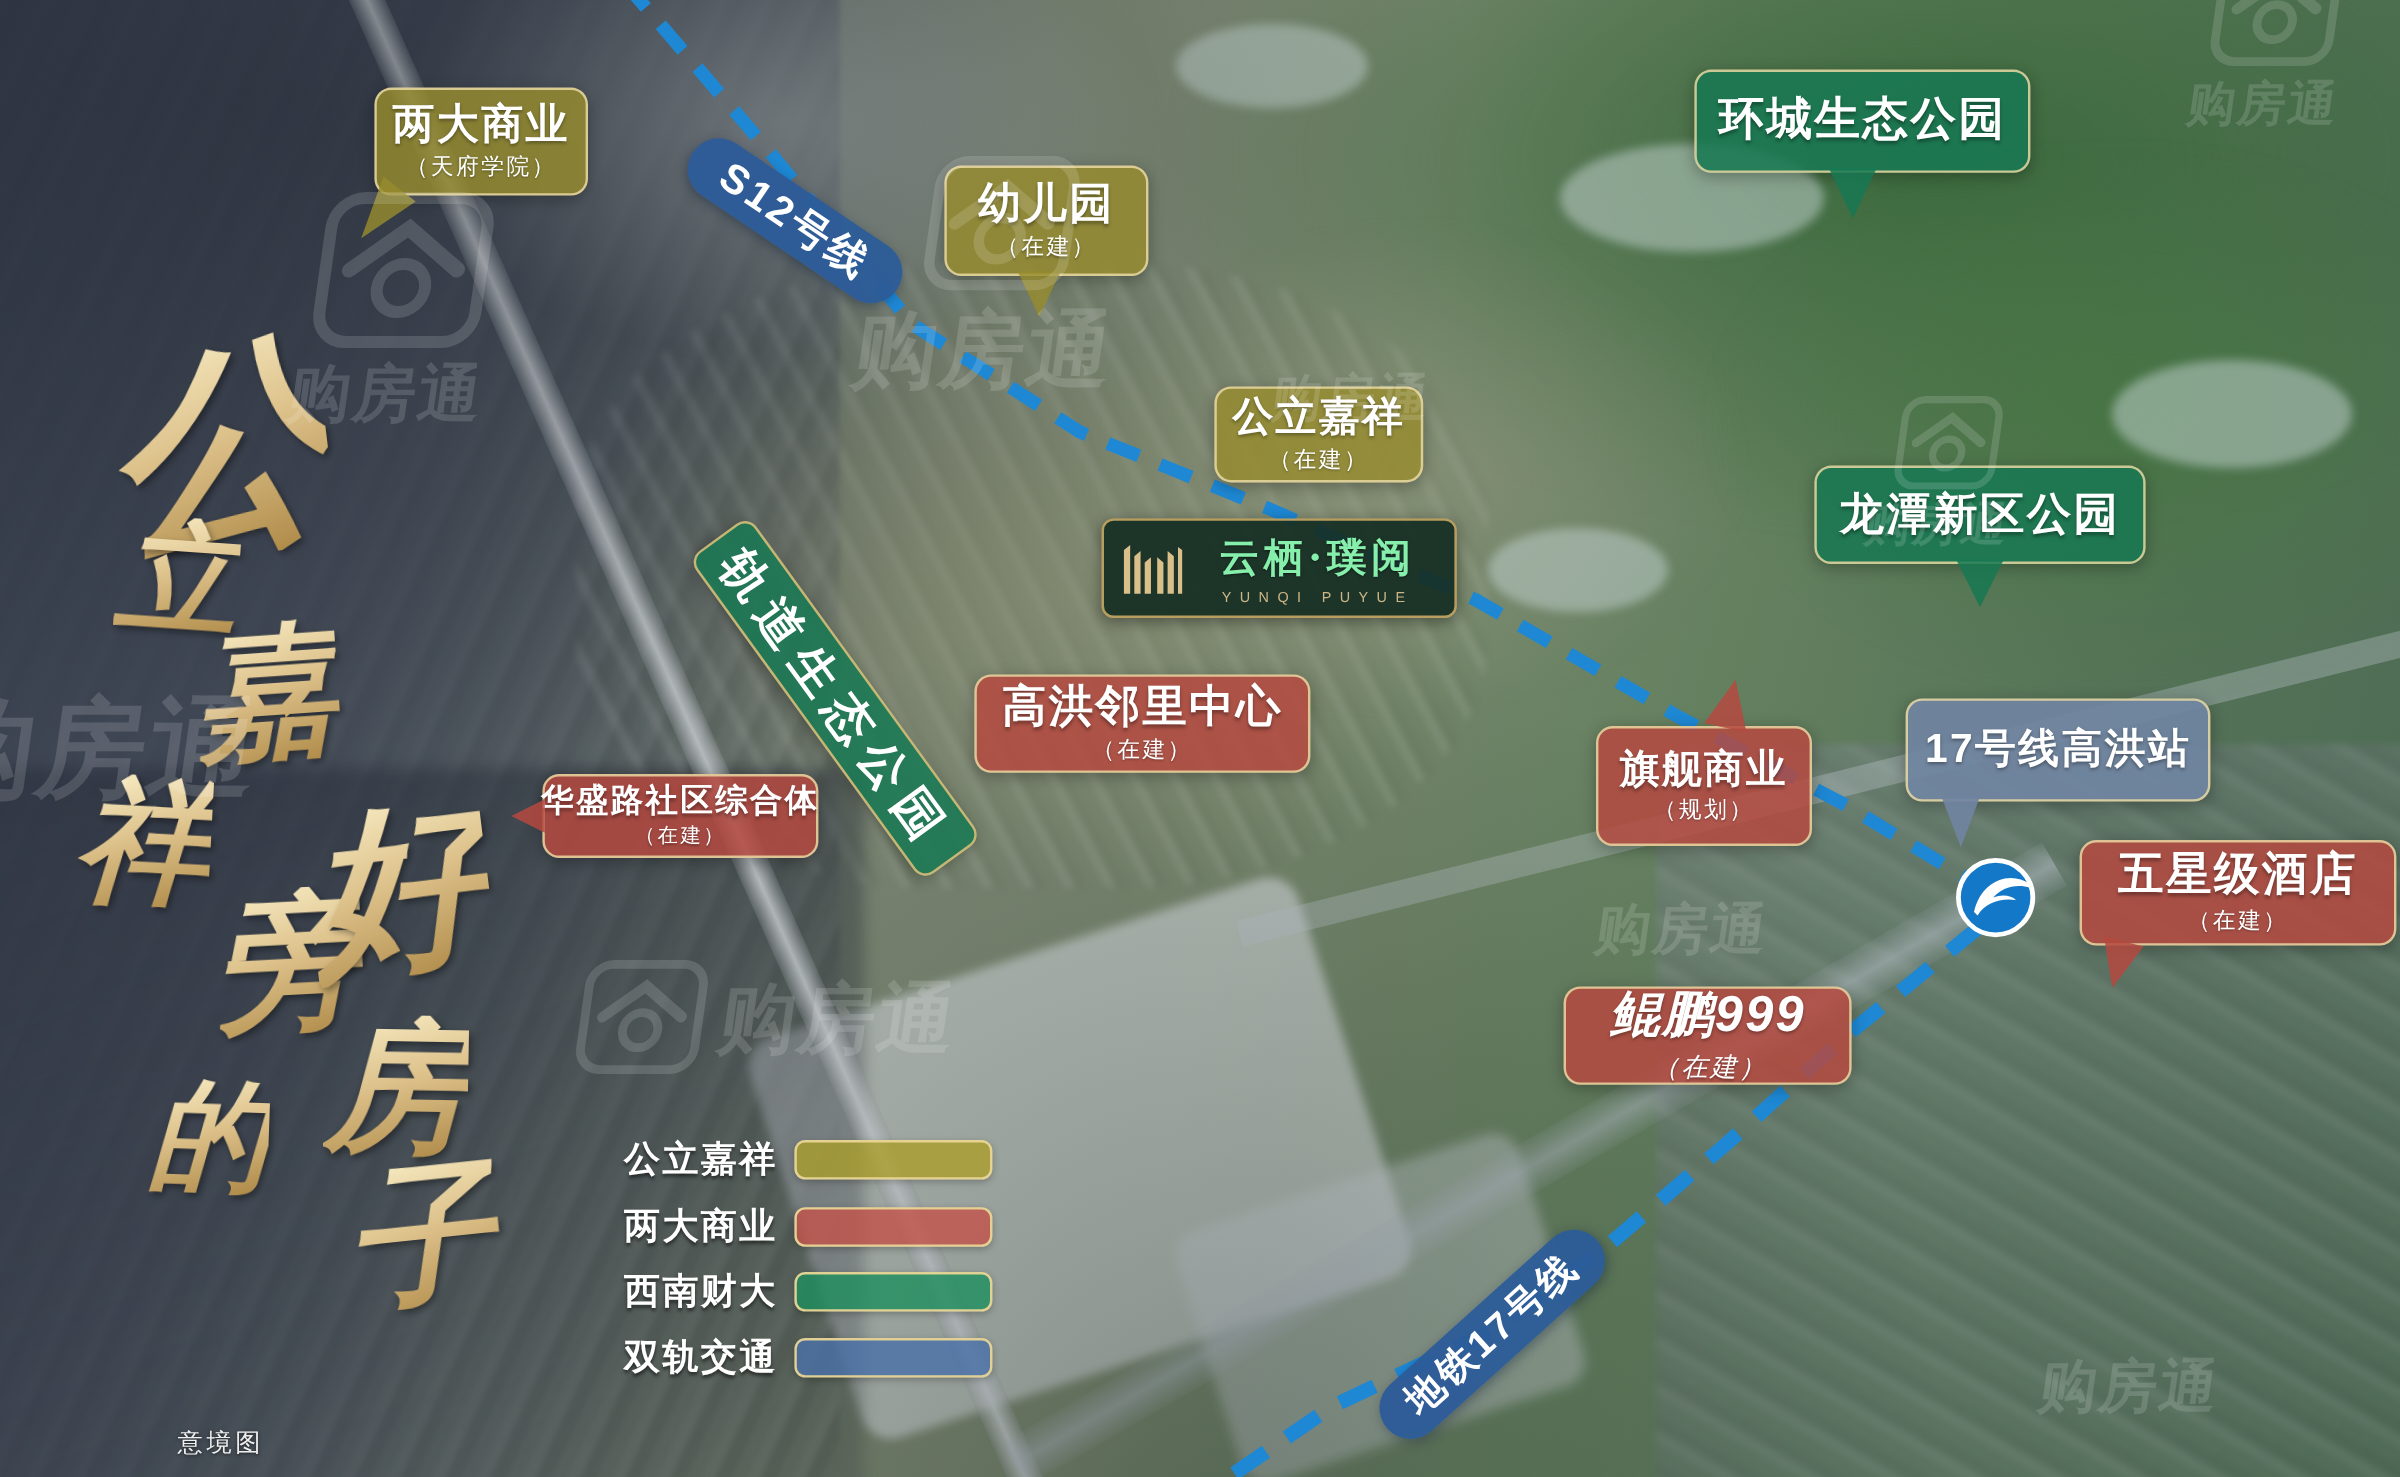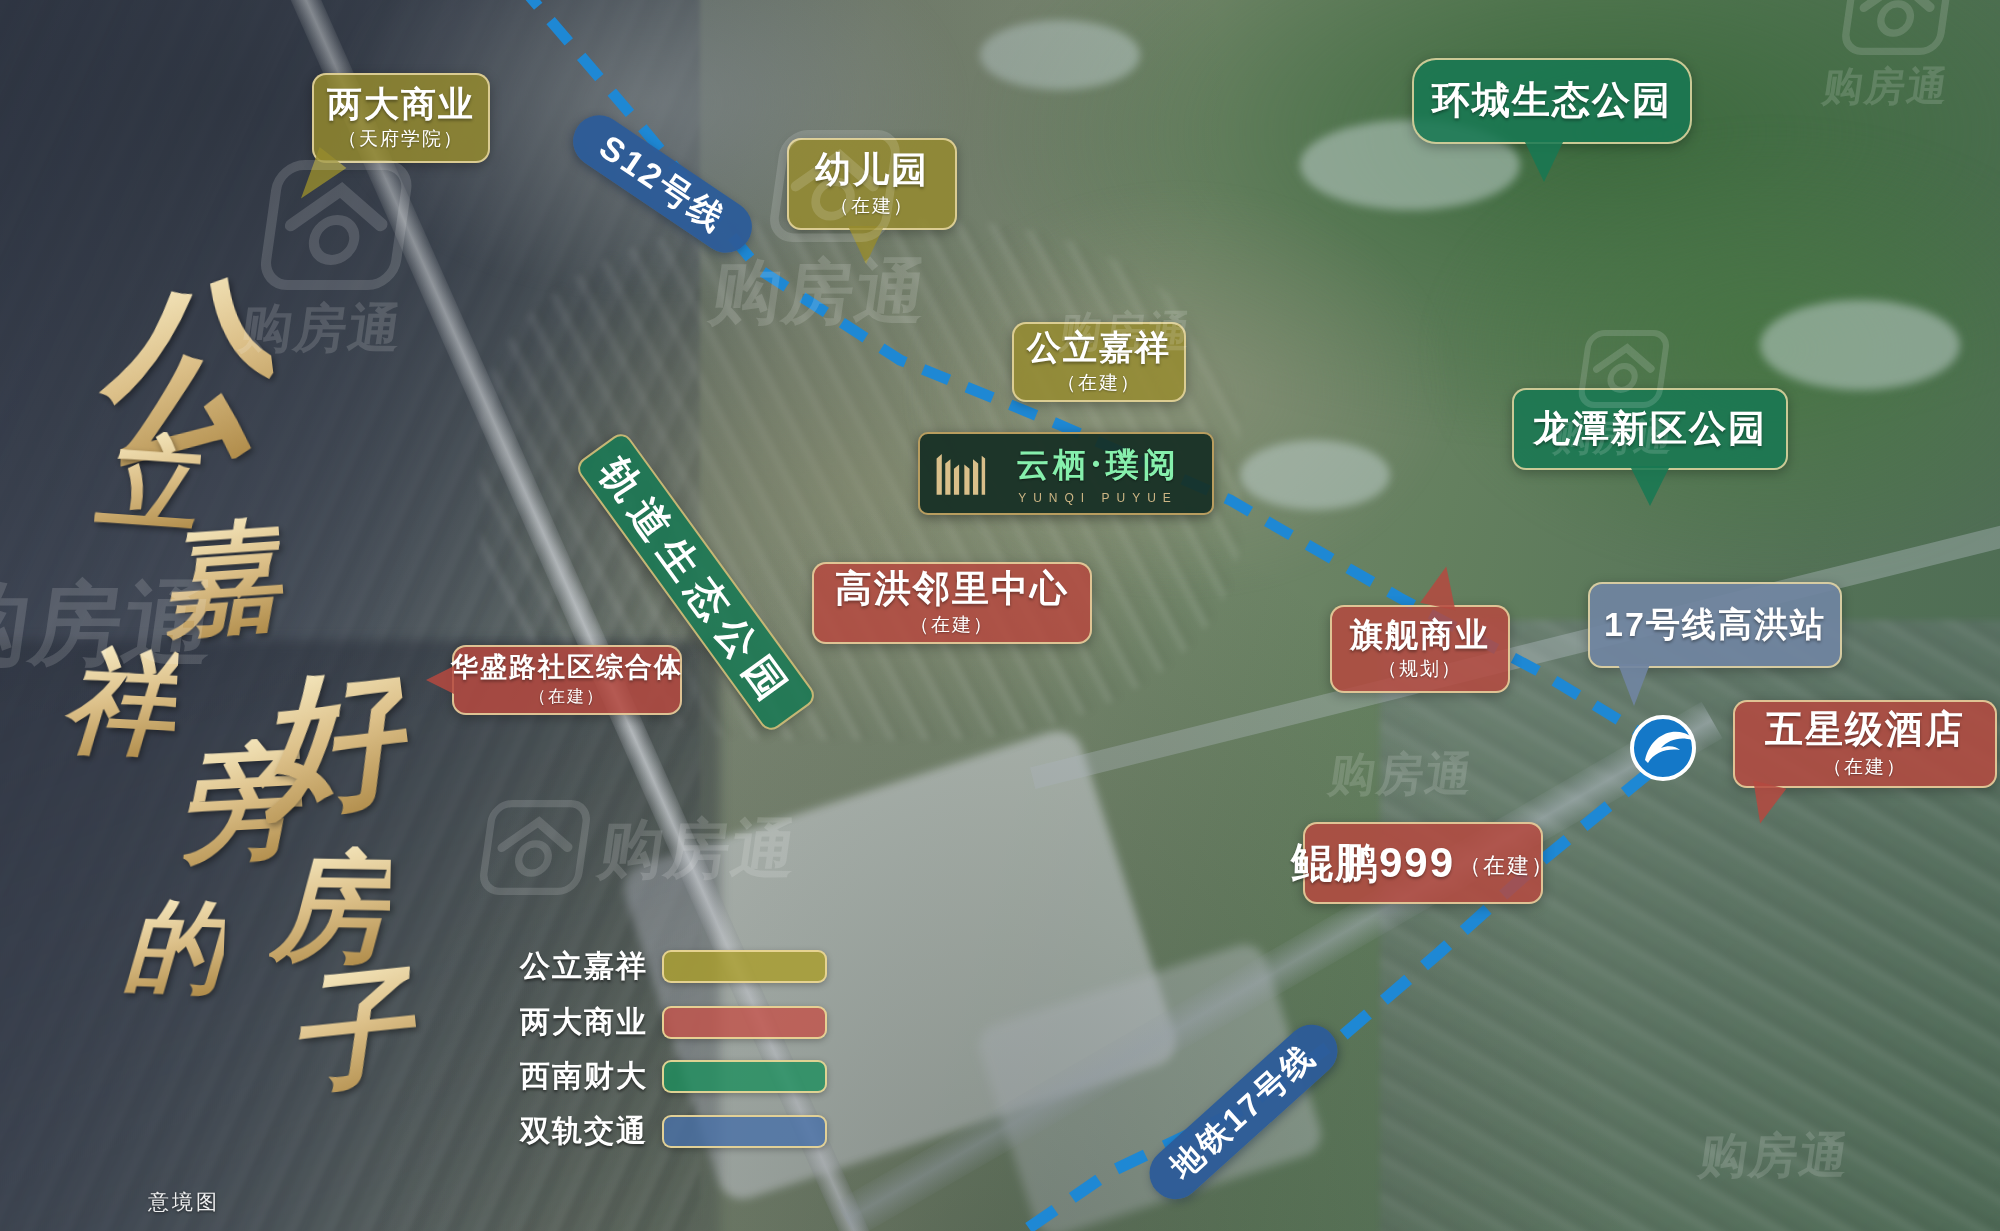--- a/index.html
+++ b/index.html
@@ -106,21 +106,21 @@
     <div class="t" style="font-size:36px;">幼儿园</div>
     <div class="s">（在建）</div>
   </div>
   <div class="ptr" style="left:848px;top:226px;border-left:18px solid transparent;border-right:18px solid transparent;border-top:38px solid rgba(150,139,45,.82);"></div>
 
   <div class="callout olive" style="left:1012px;top:322px;width:174px;height:80px;">
     <div class="t" style="font-size:34px;">公立嘉祥</div>
     <div class="s">（在建）</div>
   </div>
 
-  <div class="callout green" style="left:1412px;top:58px;width:280px;height:86px;border-radius:24px;">
+  <div class="callout green" style="left:1412px;top:58px;width:280px;height:86px;">
     <div class="t" style="font-size:38px;">环城生态公园</div>
   </div>
   <div class="ptr" style="left:1524px;top:140px;border-left:20px solid transparent;border-right:20px solid transparent;border-top:42px solid rgba(23,120,83,.86);"></div>
 
   <div class="callout green" style="left:1512px;top:388px;width:276px;height:82px;">
     <div class="t" style="font-size:37px;">龙潭新区公园</div>
   </div>
   <div class="ptr" style="left:1630px;top:466px;border-left:20px solid transparent;border-right:20px solid transparent;border-top:40px solid rgba(23,120,83,.86);"></div>
 
   <div class="banner green" style="left:530px;top:551px;width:332px;height:62px;font-size:40px;letter-spacing:9px;transform:rotate(54deg);">
@@ -131,33 +131,33 @@
     <div class="t" style="font-size:27px;">华盛路社区综合体</div>
     <div class="s" style="font-size:17px;">（在建）</div>
   </div>
   <div class="ptr" style="left:426px;top:666px;border-top:14px solid transparent;border-bottom:14px solid transparent;border-right:28px solid rgba(181,73,64,.85);"></div>
 
   <div class="callout red" style="left:812px;top:562px;width:280px;height:82px;">
     <div class="t" style="font-size:37px;">高洪邻里中心</div>
     <div class="s">（在建）</div>
   </div>
 
-  <div class="callout red" style="left:1330px;top:605px;width:180px;height:88px;">
+  <div class="callout red" style="left:1330px;top:605px;width:180px;height:100px;">
     <div class="t" style="font-size:33px;">旗舰商业</div>
     <div class="s">（规划）</div>
   </div>
   <div class="ptr" style="left:1424px;top:566px;border-left:18px solid transparent;border-right:18px solid transparent;border-bottom:41px solid rgba(181,73,64,.85);transform:rotate(12deg);"></div>
 
   <div class="callout red" style="left:1733px;top:700px;width:264px;height:88px;">
     <div class="t" style="font-size:38px;">五星级酒店</div>
     <div class="s">（在建）</div>
   </div>
   <div class="ptr" style="left:1748px;top:784px;border-left:17px solid transparent;border-right:17px solid transparent;border-top:40px solid rgba(181,73,64,.85);transform:rotate(14deg);"></div>
 
-  <div class="callout red" style="left:1303px;top:822px;width:240px;height:82px;flex-direction:row;">
+  <div class="callout red" style="left:1303px;top:822px;width:240px;height:82px;flex-direction:column;font-style:italic;">
     <span class="t" style="font-size:42px;">鲲鹏999</span>
     <span class="s" style="font-size:22px;margin:6px 0 0 4px;">（在建）</span>
   </div>
 
   <div class="callout slate" style="left:1588px;top:582px;width:254px;height:86px;">
     <div class="t" style="font-size:34px;">17号线高洪站</div>
   </div>
   <div class="ptr" style="left:1618px;top:664px;border-left:16px solid transparent;border-right:16px solid transparent;border-top:42px solid rgba(112,132,161,.92);"></div>
 
   <div id="logo">

